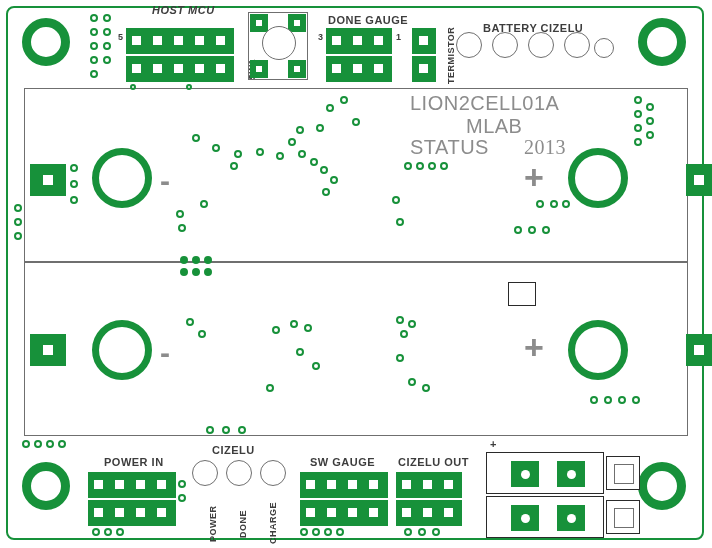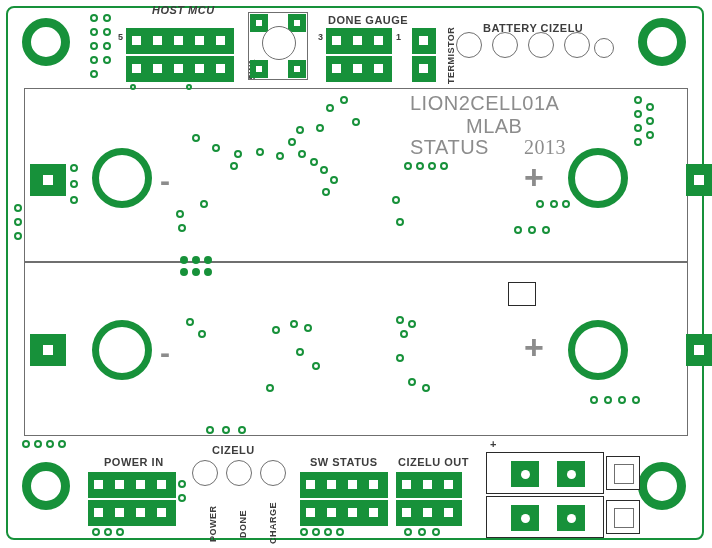--- a/index.html
+++ b/index.html
@@ -359,21 +359,21 @@
   <div class="via" style="left:222px; top:426px;"></div>
   <div class="via" style="left:238px; top:426px;"></div>
 
   <div class="via" style="left:22px; top:440px;"></div>
   <div class="via" style="left:34px; top:440px;"></div>
   <div class="via" style="left:46px; top:440px;"></div>
   <div class="via" style="left:58px; top:440px;"></div>
 
   <div class="silk small" style="left:104px; top:456px;">POWER IN</div>
   <div class="silk small" style="left:212px; top:444px;">CIZELU</div>
-  <div class="silk small" style="left:310px; top:456px;">SW STATUS</div>
+  <div class="silk small" style="left:310px; top:456px;">SW GAUGE</div>
   <div class="silk small" style="left:398px; top:456px;">CIZELU OUT</div>
   <div class="silk small" style="left:490px; top:438px;">+</div>
 
   <div class="silk tiny rot" style="left:208px; top:542px;">POWER</div>
   <div class="silk tiny rot" style="left:238px; top:538px;">DONE</div>
   <div class="silk tiny rot" style="left:268px; top:544px;">CHARGE</div>
 
   <div class="header" style="left:88px; top:472px; width:88px; height:26px;">
     <div class="pin" style="left:6px; top:8px; width:9px; height:9px;"></div>
     <div class="pin" style="left:27px; top:8px; width:9px; height:9px;"></div>

